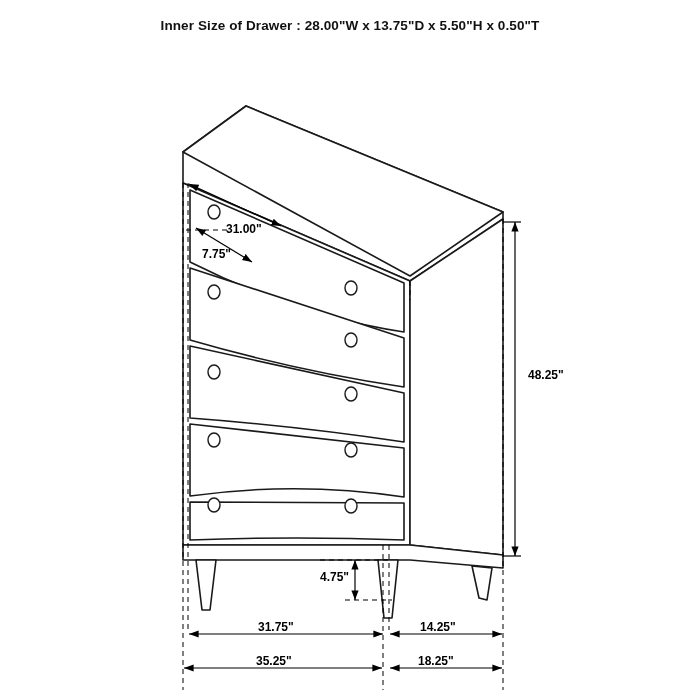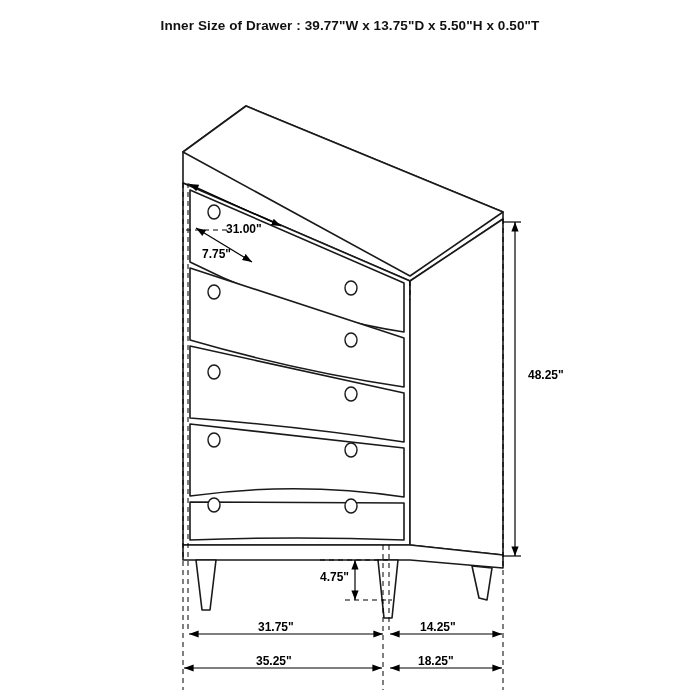--- a/index.html
+++ b/index.html
@@ -41,21 +41,21 @@
     font-weight: bold;
     color: #000;
     white-space: nowrap;
   }
 </style>
 </head>
 <body>
 
 <div id="stage">
 
-  <div id="title">Inner Size of Drawer : 39.77"W x 13.75"D x 5.50"H x 0.50"T</div>
+  <div id="title">Inner Size of Drawer : 28.00"W x 13.75"D x 5.50"H x 0.50"T</div>
 
   <svg width="700" height="700" viewBox="0 0 700 700">
     <defs>
       <marker id="arrEnd" markerWidth="9" markerHeight="9" refX="8" refY="3" orient="auto" markerUnits="strokeWidth">
         <path d="M0,0 L8,3 L0,6 z" fill="#000"></path>
       </marker>
       <marker id="arrStart" markerWidth="9" markerHeight="9" refX="0" refY="3" orient="auto" markerUnits="strokeWidth">
         <path d="M8,0 L0,3 L8,6 z" fill="#000"></path>
       </marker>
     </defs>

